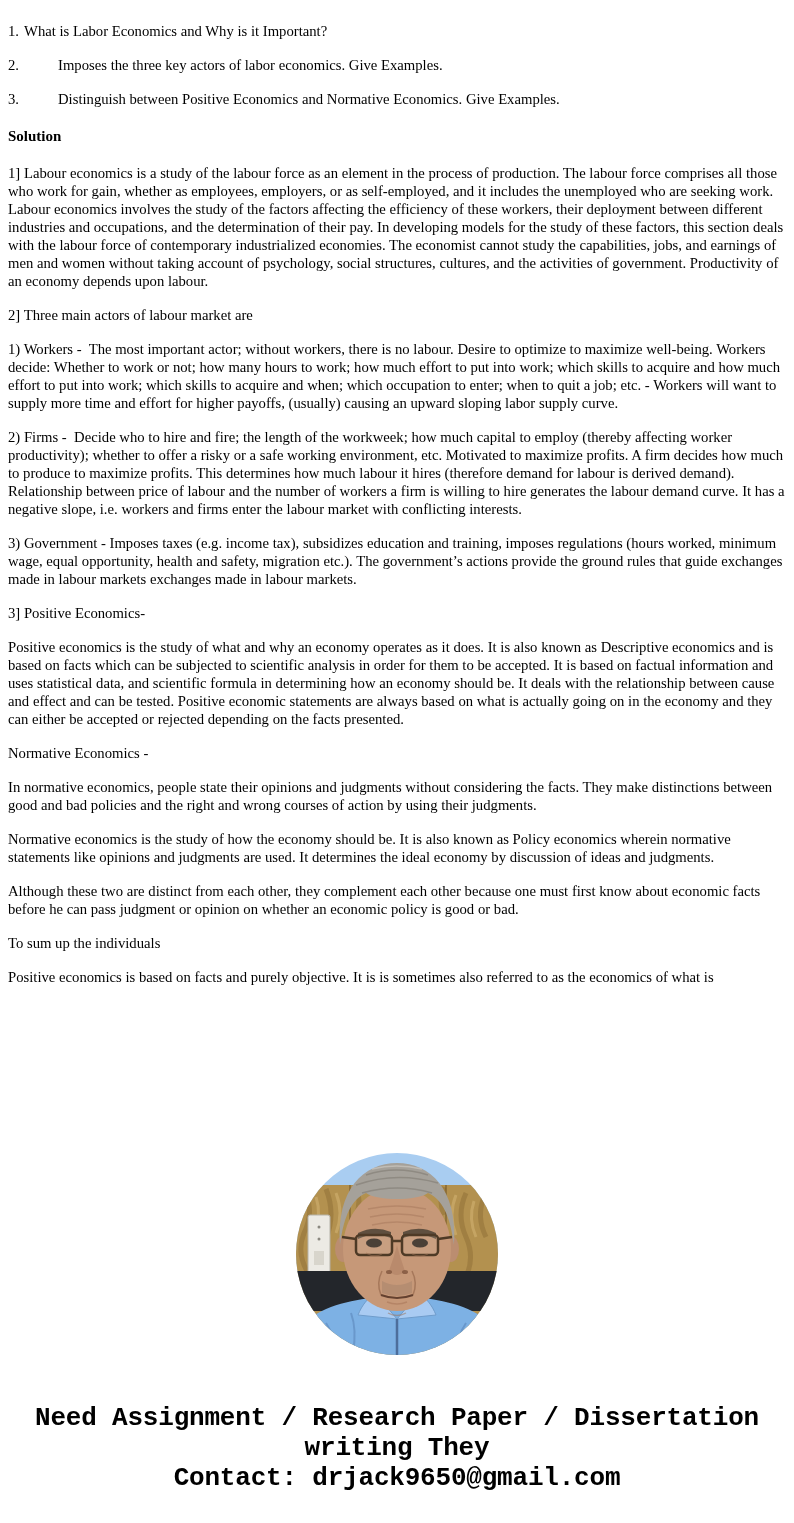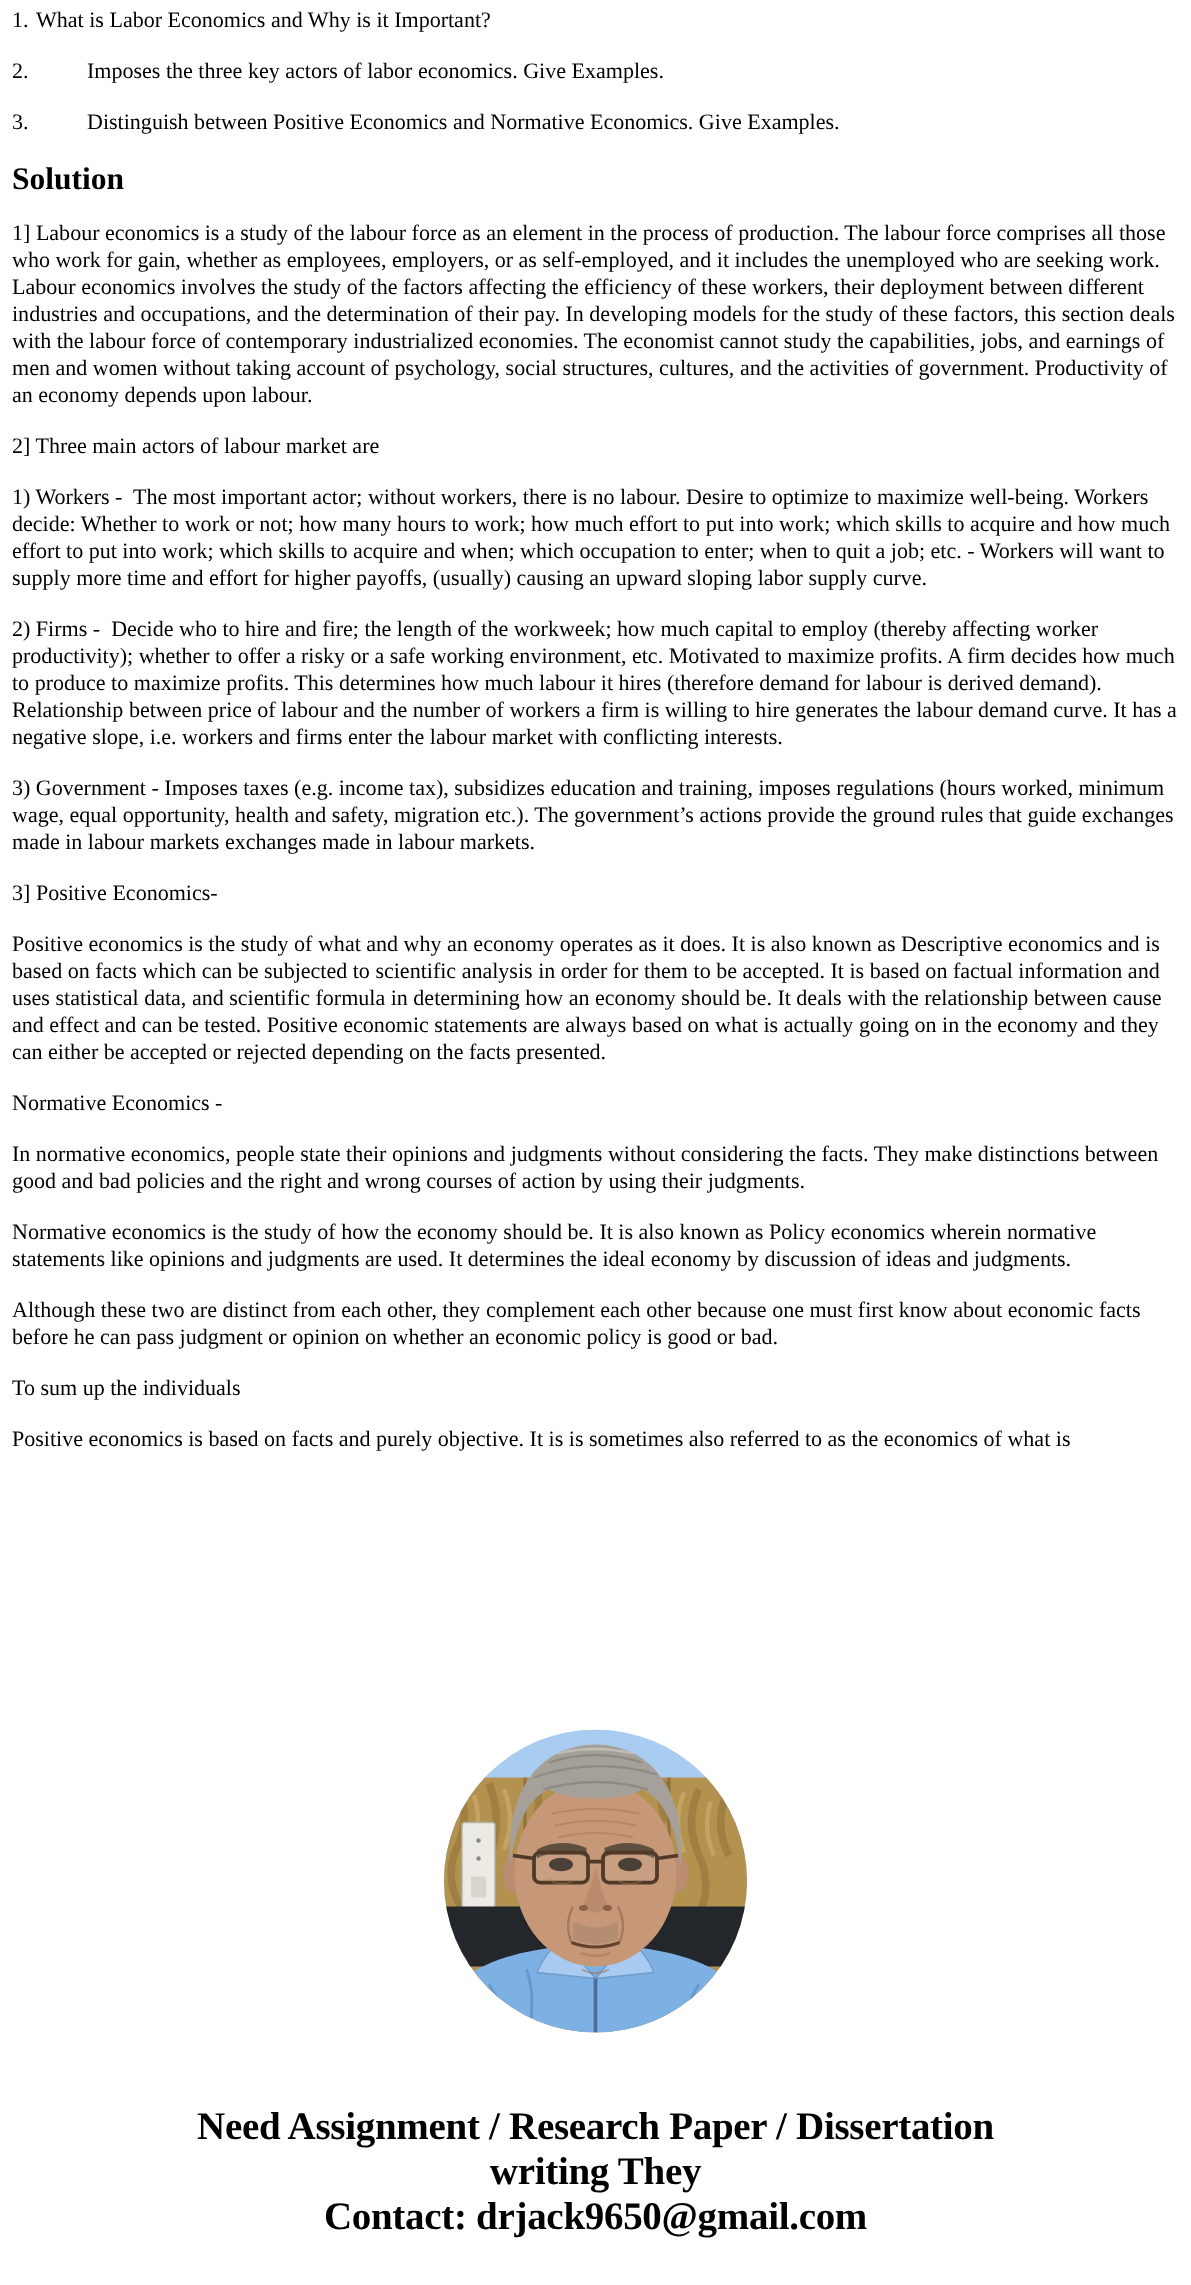--- a/index.html
+++ b/index.html
@@ -1,28 +1,28 @@
 <!DOCTYPE html>
 <html><head>
 <meta charset="utf-8">
 <style>
   html,body{margin:0;padding:0}
   body{width:794px;height:1523px;background:#ffffff;color:#000;overflow:hidden;
        font-family:"Liberation Serif","DejaVu Serif",serif;}
-  .doc{box-sizing:border-box;height:1128px;overflow:hidden;padding:5px 8px 0 8px;
+  .doc{box-sizing:border-box;height:1128px;overflow:hidden;padding:22px 8px 0 8px;
        font-size:14.7px;line-height:18px}
   .doc p{margin:0 0 16px;white-space:pre-wrap}
   .q .q-num{margin-right:5px}
   .q.tabbed .q-num{display:inline-block;width:50px;margin-right:0}
-  h2.solution{font-size:21px;line-height:24px;margin:2px 0 16px;font-weight:bold;
+  h2.solution{font-size:15px;line-height:24px;margin:2px 0 16px;font-weight:bold;
        font-family:"Liberation Serif","DejaVu Serif",serif}
   b{font-weight:normal}
   .avatar-wrap{margin-top:25px;display:flex;justify-content:center}
   .footer{margin-top:48px;text-align:center;font-weight:700;font-size:26px;line-height:30px;
-       letter-spacing:-0.2px;font-family:Liberation Serif, serif}
+       letter-spacing:-0.2px;font-family:Liberation Mono, monospace}
 </style>
 </head>
 <body>
 
 <div class="doc">
   <p class="q"><span class="q-num">1.</span><span>What is Labor Economics and Why is it Important?</span></p>
   <p class="q tabbed"><span class="q-num">2.</span><span>Imposes the three key actors of labor economics. Give Examples.</span></p>
   <p class="q tabbed"><span class="q-num">3.</span><span>Distinguish between Positive Economics and Normative Economics. Give Examples.</span></p>
 
   <h2 class="solution">Solution</h2>

